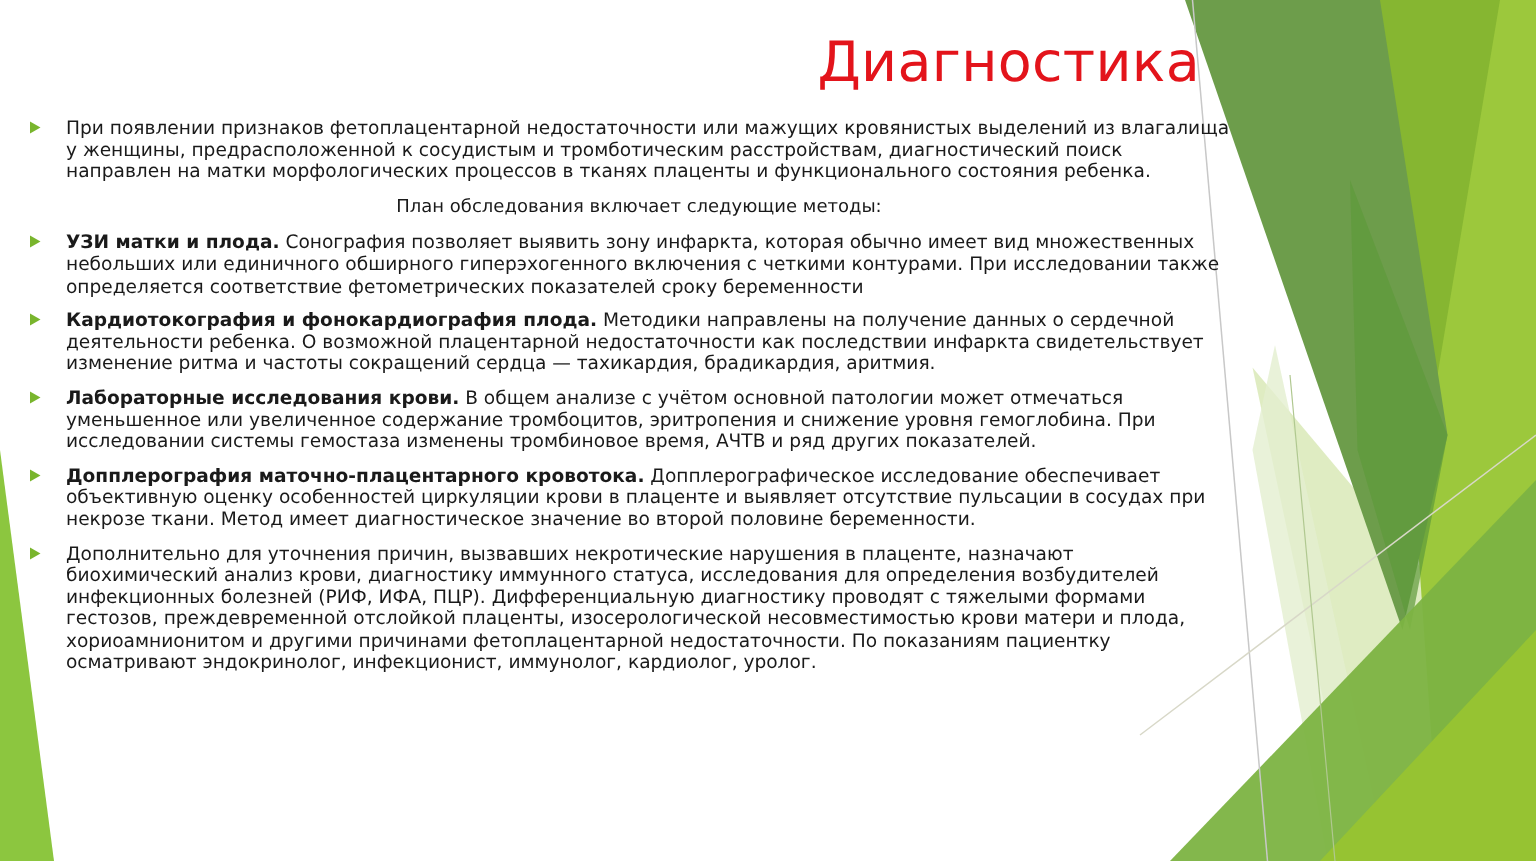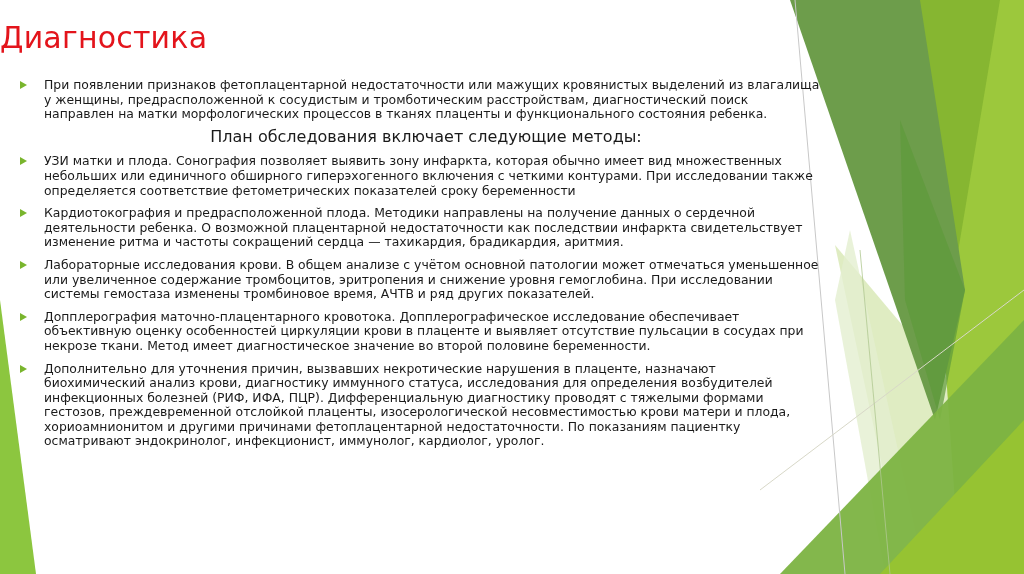--- a/index.html
+++ b/index.html
@@ -1,28 +1,28 @@
 <!DOCTYPE html>
 <html><head>
 <meta charset="utf-8">
 <style>
   html, body { margin:0; padding:0; }
   body { width:1024px; height:574px; position:relative; overflow:hidden; background:#ffffff;
          font-family: "DejaVu Sans", "Liberation Sans", sans-serif; }
   .deco { position:absolute; left:0; top:0; width:1024px; height:574px; }
-  .title { position:absolute; left:0; width:800px; top:20px; text-align:left;
-           color:#e3141b; font-size:30px; font-weight:normal; letter-spacing:0.2px; }
+  .title { position:absolute; left:0; width:800px; top:20px; text-align:right;
+           color:#e3141b; font-size:37px; font-weight:normal; letter-spacing:0.2px; }
   .content { position:absolute; left:20px; top:78px; width:800px; color:#1a1a1a;
              font-size:12.4px; line-height:14.6px; }
   .item { position:relative; padding-left:24px; margin-bottom:8px; }
   .bullet { position:absolute; left:0; top:3px; width:0; height:0;
             border-top:4.5px solid transparent; border-bottom:4.5px solid transparent;
             border-left:7px solid #79b52d; }
-  .lead { font-weight:normal; }
-  .subheading { text-align:center; font-size:16px; margin:7px 0 10px 0; padding-left:12px; color:#1a1a1a; }
+  .lead { font-weight:bold; }
+  .subheading { text-align:center; font-size:12px; margin:7px 0 10px 0; padding-left:12px; color:#1a1a1a; }
 </style>
 </head>
 <body>
 
 <svg class="deco" viewBox="0 0 1024 574" xmlns="http://www.w3.org/2000/svg">
 
   <polygon points="0,300 0,574 36,574" fill="#8cc63f"></polygon>
 
   <polygon points="835,245 905,574 1024,574 1024,470" fill="#dbeabb" opacity="0.9"></polygon>
   <polygon points="920,0 1024,0 1024,574 960,574" fill="#9cc83c"></polygon>
@@ -47,21 +47,21 @@
 
   <div class="subheading">План обследования включает следующие методы:</div>
 
   <div class="item">
     <span class="bullet"></span>
     <span class="lead">УЗИ матки и плода.</span><span> Сонография позволяет выявить зону инфаркта, которая обычно имеет вид множественных небольших или единичного обширного гиперэхогенного включения с четкими контурами. При исследовании также определяется соответствие фетометрических показателей сроку беременности</span>
   </div>
 
   <div class="item">
     <span class="bullet"></span>
-    <span class="lead">Кардиотокография и предрасположенной плода.</span><span> Методики направлены на получение данных о сердечной деятельности ребенка. О возможной плацентарной недостаточности как последствии инфаркта свидетельствует изменение ритма и частоты сокращений сердца — тахикардия, брадикардия, аритмия.</span>
+    <span class="lead">Кардиотокография и фонокардиография плода.</span><span> Методики направлены на получение данных о сердечной деятельности ребенка. О возможной плацентарной недостаточности как последствии инфаркта свидетельствует изменение ритма и частоты сокращений сердца — тахикардия, брадикардия, аритмия.</span>
   </div>
 
   <div class="item">
     <span class="bullet"></span>
     <span class="lead">Лабораторные исследования крови.</span><span> В общем анализе с учётом основной патологии может отмечаться уменьшенное или увеличенное содержание тромбоцитов, эритропения и снижение уровня гемоглобина. При исследовании системы гемостаза изменены тромбиновое время, АЧТВ и ряд других показателей.</span>
   </div>
 
   <div class="item">
     <span class="bullet"></span>
     <span class="lead">Допплерография маточно-плацентарного кровотока.</span><span> Допплерографическое исследование обеспечивает объективную оценку особенностей циркуляции крови в плаценте и выявляет отсутствие пульсации в сосудах при некрозе ткани. Метод имеет диагностическое значение во второй половине беременности.</span>

